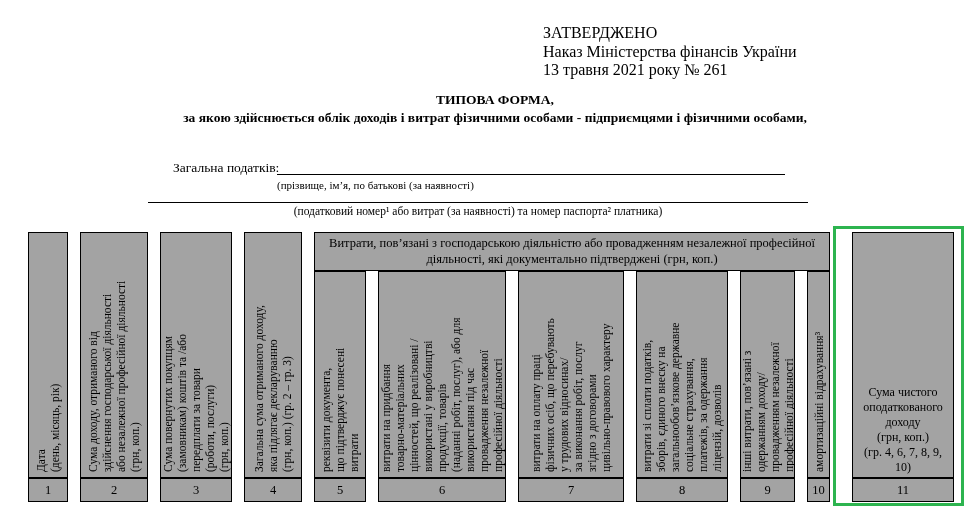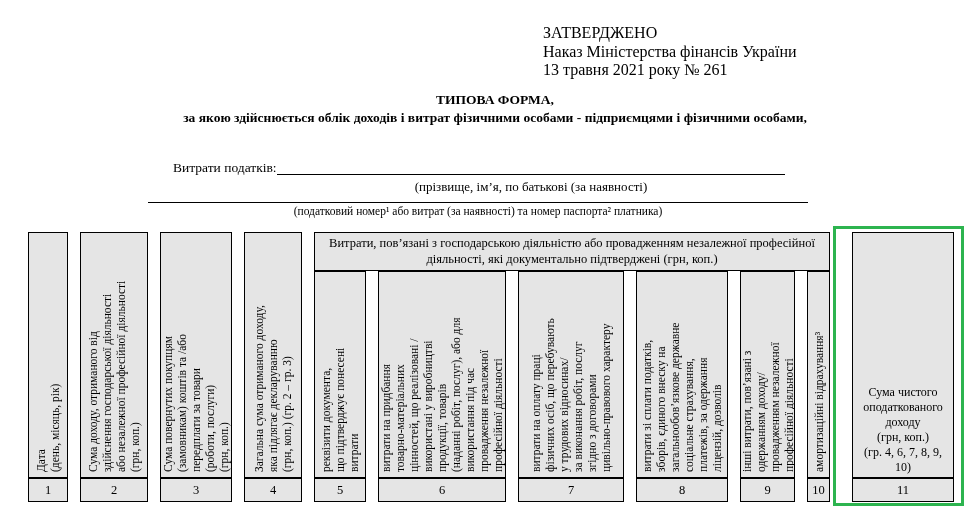--- a/index.html
+++ b/index.html
@@ -26,21 +26,21 @@
   }
 
   
   .taxpayer-label { position: absolute; left: 173px; top: 160px; font-size: 13.5px; }
   .fill-line-1 {
     position: absolute; left: 277px; top: 158px; width: 508px; height: 16px;
     border-bottom: 1px solid #000;
   }
   .caption-1 {
     position: absolute; left: 277px; top: 179px; width: 508px;
-    text-align: center; font-size: 13px;
+    text-align: left; font-size: 11px;
   }
   .fill-line-2 {
     position: absolute; left: 148px; top: 186px; width: 660px; height: 16px;
     border-bottom: 1px solid #000;
   }
   .caption-2 {
     position: absolute; left: 148px; top: 205px; width: 660px;
     text-align: center; font-size: 11.5px;
   }
 
@@ -49,21 +49,21 @@
     position: absolute; left: 16px; top: 232px;
     display: grid;
     grid-template-columns: 52px 80px 84px 70px 64px 140px 118px 104px 67px 35px 10px 114px;
     grid-template-rows: 39px 207px 24px;
   }
   .cell {
     border: 1px solid #000;
     box-sizing: border-box;
     display: flex; justify-content: center;
     overflow: hidden;
-    background: #e5e5e5;
+    background: #a3a3a3;
     margin-left: 12px;
   }
   .span2 { grid-row: 1 / 3; }
   .group-hd {
     grid-column: 5 / 11; grid-row: 1;
     align-items: center; text-align: center;
     font-size: 12.5px; line-height: 15.5px; padding: 2px 6px;
     white-space: pre-line;
   }
   .vtext {
@@ -106,21 +106,21 @@
     <div>ЗАТВЕРДЖЕНО</div>
     <div>Наказ Міністерства фінансів України</div>
     <div>13 травня 2021 року № 261</div>
   </div>
 
   <div class="title-block">
     <div>ТИПОВА ФОРМА,</div>
     <div>за якою здійснюється облік доходів і витрат фізичними особами - підприємцями і фізичними особами,</div>
   </div>
 
-  <div class="taxpayer-label">Витрати податків:</div>
+  <div class="taxpayer-label">Загальна податків:</div>
   <div class="fill-line-1"></div>
   <div class="caption-1">(прізвище, ім’я, по батькові (за наявності)</div>
   <div class="fill-line-2"></div>
   <div class="caption-2">(податковий номер¹ або витрат (за наявності) та номер паспорта² платника)</div>
 
   <div class="tbl">
 
     <div class="cell span2 c1">
       <div class="vtext">Дата
 (день, місяць, рік)</div>

